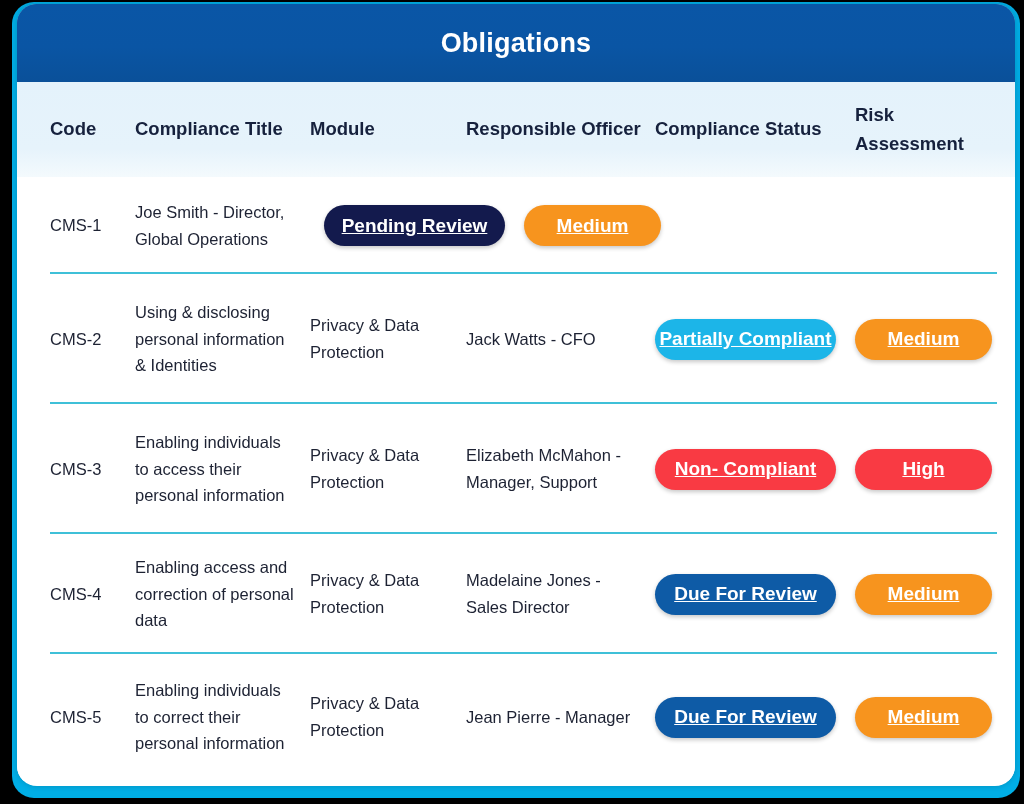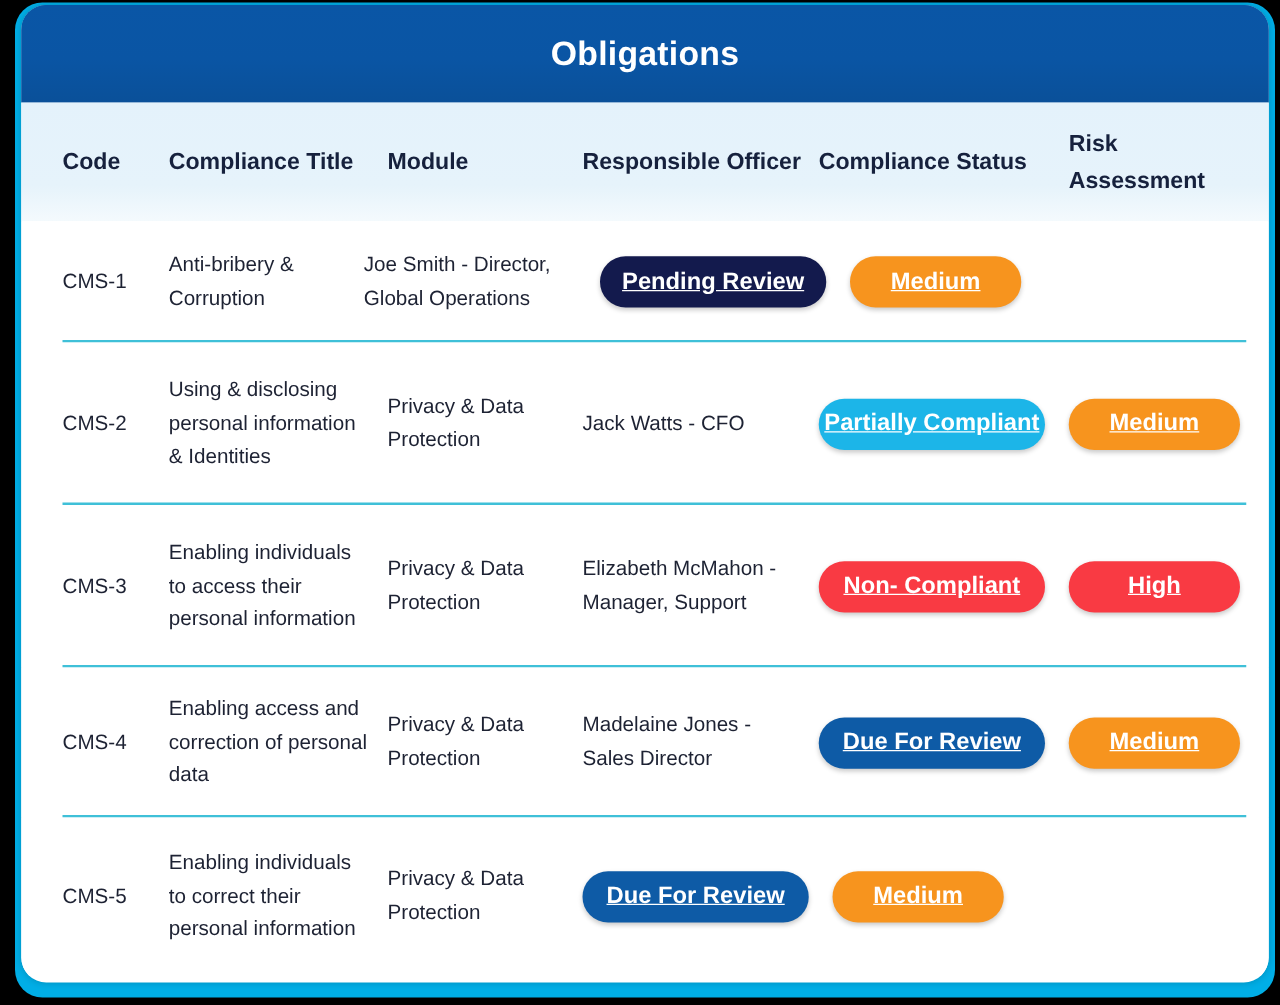--- a/index.html
+++ b/index.html
@@ -140,21 +140,20 @@
       <div class="hcell c-mod">Module</div>
       <div class="hcell c-off">Responsible Officer</div>
       <div class="hcell c-stat">Compliance Status</div>
       <div class="hcell c-risk">Risk Assessment</div>
     </div>
 
     <div id="body">
 
       <div class="row h-row1">
         <div class="cell code c-code">CMS-1</div>
-        <div class="cell c-mod">Anti-bribery &amp; Corruption</div>
         <div class="cell c-off">Joe Smith - Director, Global Operations</div>
         <div class="c-stat">
           <div class="badge status" style="background: rgb(19, 26, 77);">Pending Review</div>
         </div>
         <div class="c-risk">
           <div class="badge risk" style="background: rgb(247, 148, 30);">Medium</div>
         </div>
         <div class="divider" style="background: rgb(63, 192, 216);"></div>
       </div>
 
@@ -197,20 +196,21 @@
         <div class="c-risk">
           <div class="badge risk" style="background: rgb(247, 148, 30);">Medium</div>
         </div>
         <div class="divider" style="background: rgb(63, 192, 216);"></div>
       </div>
 
       <div class="row h-row5">
         <div class="cell code c-code">CMS-5</div>
         <div class="cell c-title">Enabling individuals to correct their personal information</div>
         <div class="cell c-mod">Privacy &amp; Data Protection</div>
+        <div class="cell c-off">Jean Pierre - Manager</div>
         <div class="c-stat">
           <div class="badge status" style="background: rgb(14, 91, 166);">Due For Review</div>
         </div>
         <div class="c-risk">
           <div class="badge risk" style="background: rgb(247, 148, 30);">Medium</div>
         </div>
 
       </div>
 
     </div>

